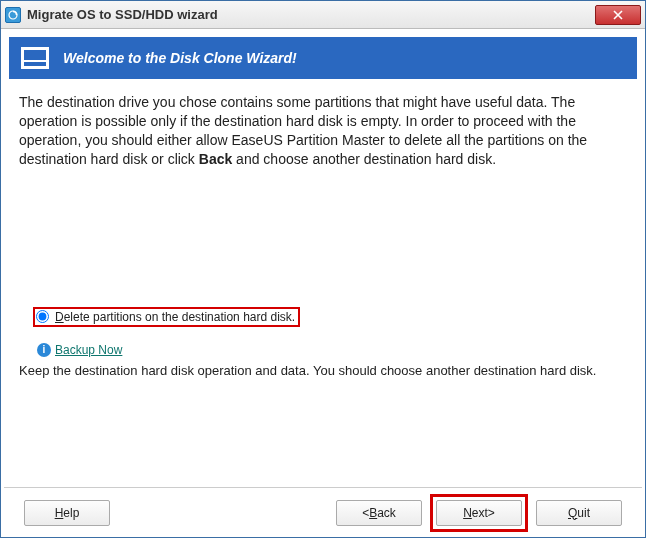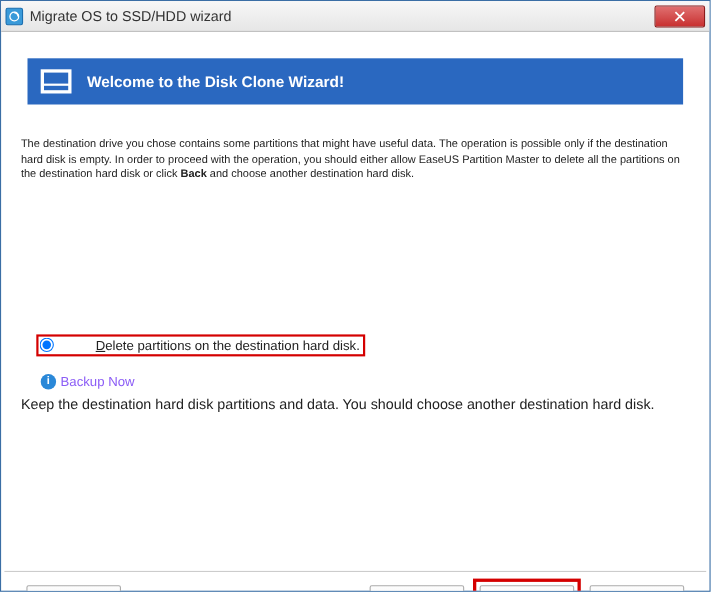--- a/index.html
+++ b/index.html
@@ -32,44 +32,46 @@
     margin-right: 6px;
     display: flex;
     align-items: center;
     justify-content: center;
   }
   .titlebar .app-icon svg { width: 10px; height: 10px; }
   .titlebar .title-text {
     color: #333;
     font-size: 13px;
     flex: 1;
+    font-weight: bold;
   }
   .titlebar .close-btn {
     width: 46px; height: 20px;
     background: linear-gradient(#e07070, #c83030);
     border: 1px solid #8a1a1a;
     border-radius: 2px;
     margin-right: 4px;
     display: flex;
     align-items: center;
     justify-content: center;
     cursor: pointer;
   }
   .titlebar .close-btn svg { width: 10px; height: 10px; }
 
   
   .banner {
-    margin: 24px;
+    margin: 8px;
     background: #2a68c0;
     color: #fff;
     height: 42px;
     display: flex;
     align-items: center;
     padding: 0 12px;
     gap: 14px;
+    font-style: italic;
   }
   .banner .banner-icon {
     width: 28px; height: 22px;
     background: #fff;
     position: relative;
   }
   .banner .banner-icon::before {
     content: "";
     position: absolute;
     left: 3px; top: 3px;
@@ -88,39 +90,39 @@
     font-weight: bold;
   }
 
   
   .content {
     padding: 6px 18px 0 18px;
     height: 400px;
     position: relative;
   }
   .intro-text {
-    font-size: 10px;
+    font-size: 14px;
     line-height: 1.35;
     color: #222;
   }
   .intro-text b { font-weight: bold; }
   .underline { text-decoration: underline; }
 
   .options {
     margin-top: 138px;
     margin-left: 14px;
   }
   .radio-row {
     display: flex;
     align-items: center;
     gap: 6px;
     margin-bottom: 14px;
   }
   .radio-row input[type=radio] { margin: 0; }
-  .radio-label { font-size: 12px; color: #222; margin-left: 32px; }
+  .radio-label { font-size: 12px; color: #222; }
   .highlight-box {
     border: 2px solid #d40000;
     padding: 1px 3px 1px 1px;
     display: inline-flex;
     align-items: center;
     gap: 6px;
   }
   .muted { color: #777; }
 
   .recommend {
@@ -136,21 +138,22 @@
     border-radius: 50%;
     background: #2a88d8;
     color: #fff;
     font-weight: bold;
     font-size: 10px;
     display: inline-flex;
     align-items: center;
     justify-content: center;
   }
   .link {
-    color: #8b5cf6;
+    color: #0f766e;
+    text-decoration: underline;
     cursor: pointer;
   }
   .keep-text {
     margin-top: 6px;
     font-size: 13px;
     color: #222;
   }
 
   
   .button-bar {
@@ -218,21 +221,21 @@
         <span class="radio-label"><span class="underline">D</span><span>elete partitions on the destination hard disk.</span></span>
       </span>
     </div>
   </div>
 
   <div class="recommend">
     <span class="info-icon">i</span>
     <span class="link">Backup Now</span>
   </div>
 
-  <div class="keep-text">Keep the destination hard disk partitions and data. You should choose another destination hard disk.</div>
+  <div class="keep-text">Keep the destination hard disk operation and data. You should choose another destination hard disk.</div>
 </div>
 
 <div class="button-bar">
   <div class="btn">
     <span class="underline">H</span>
       <span>elp</span>
   </div>
   <div class="spacer"></div>
   <div class="btn">
     <span>&lt;</span>

